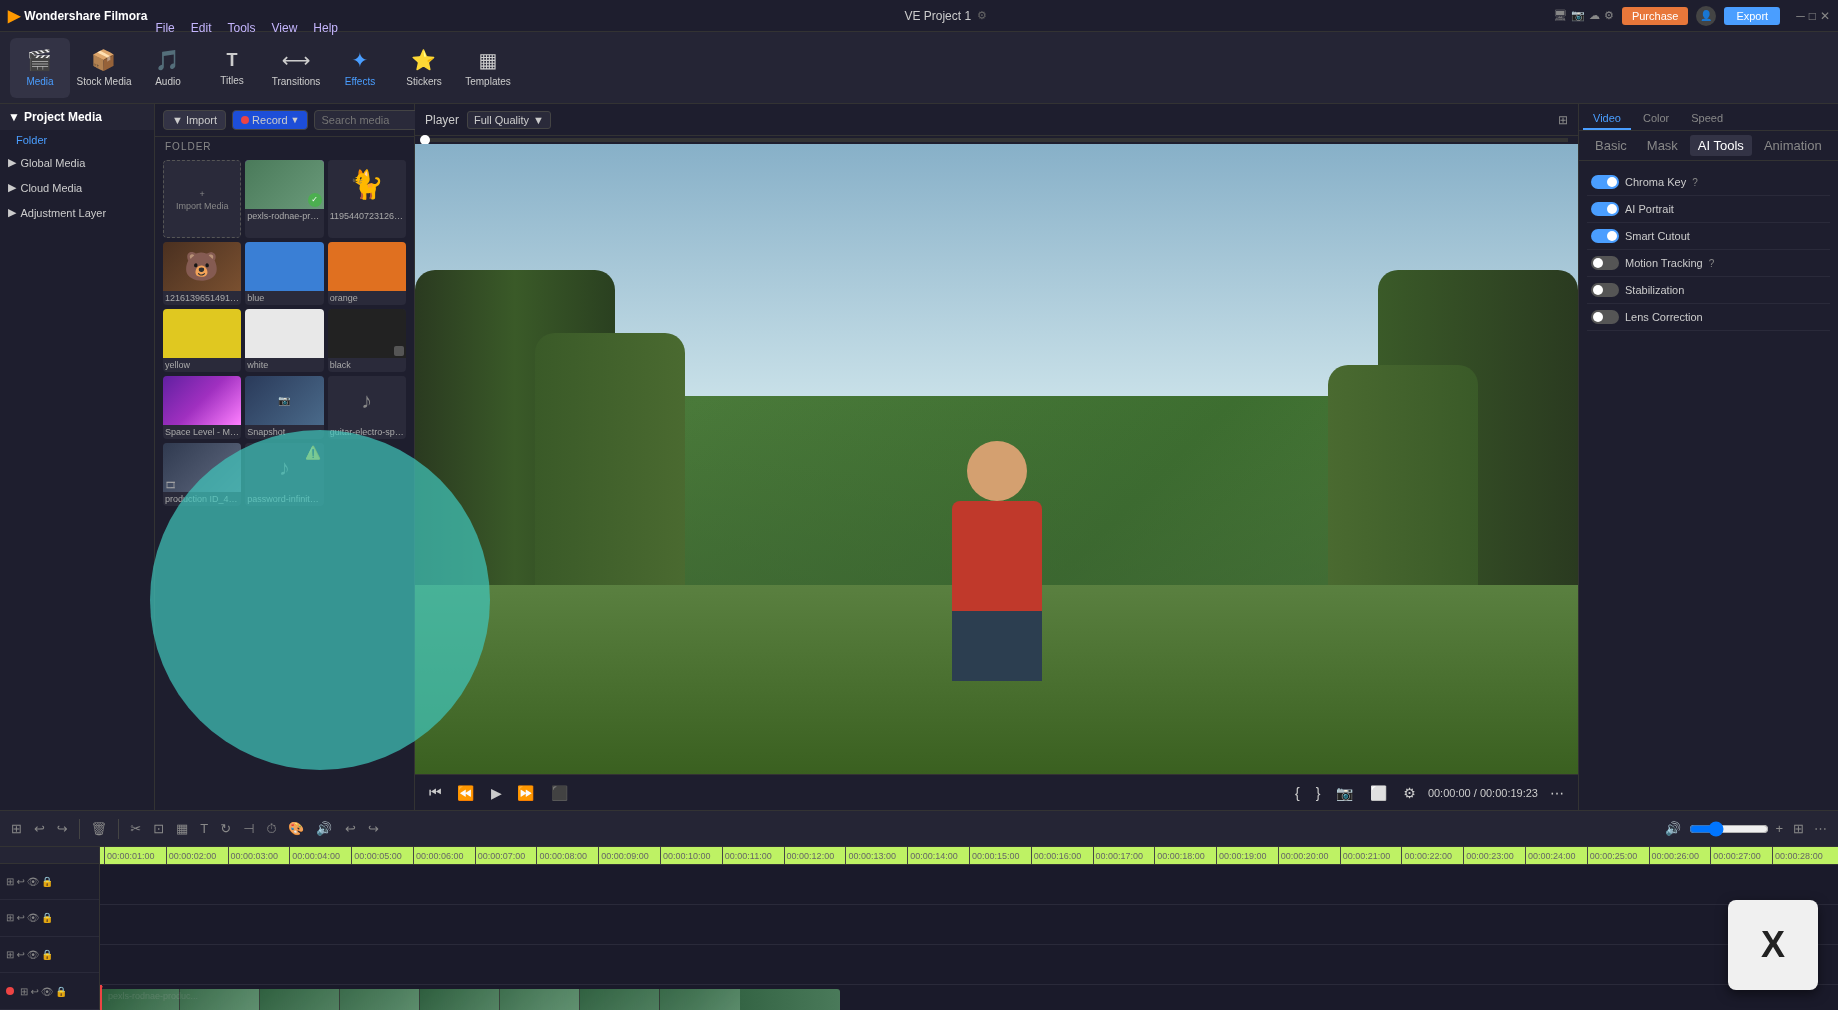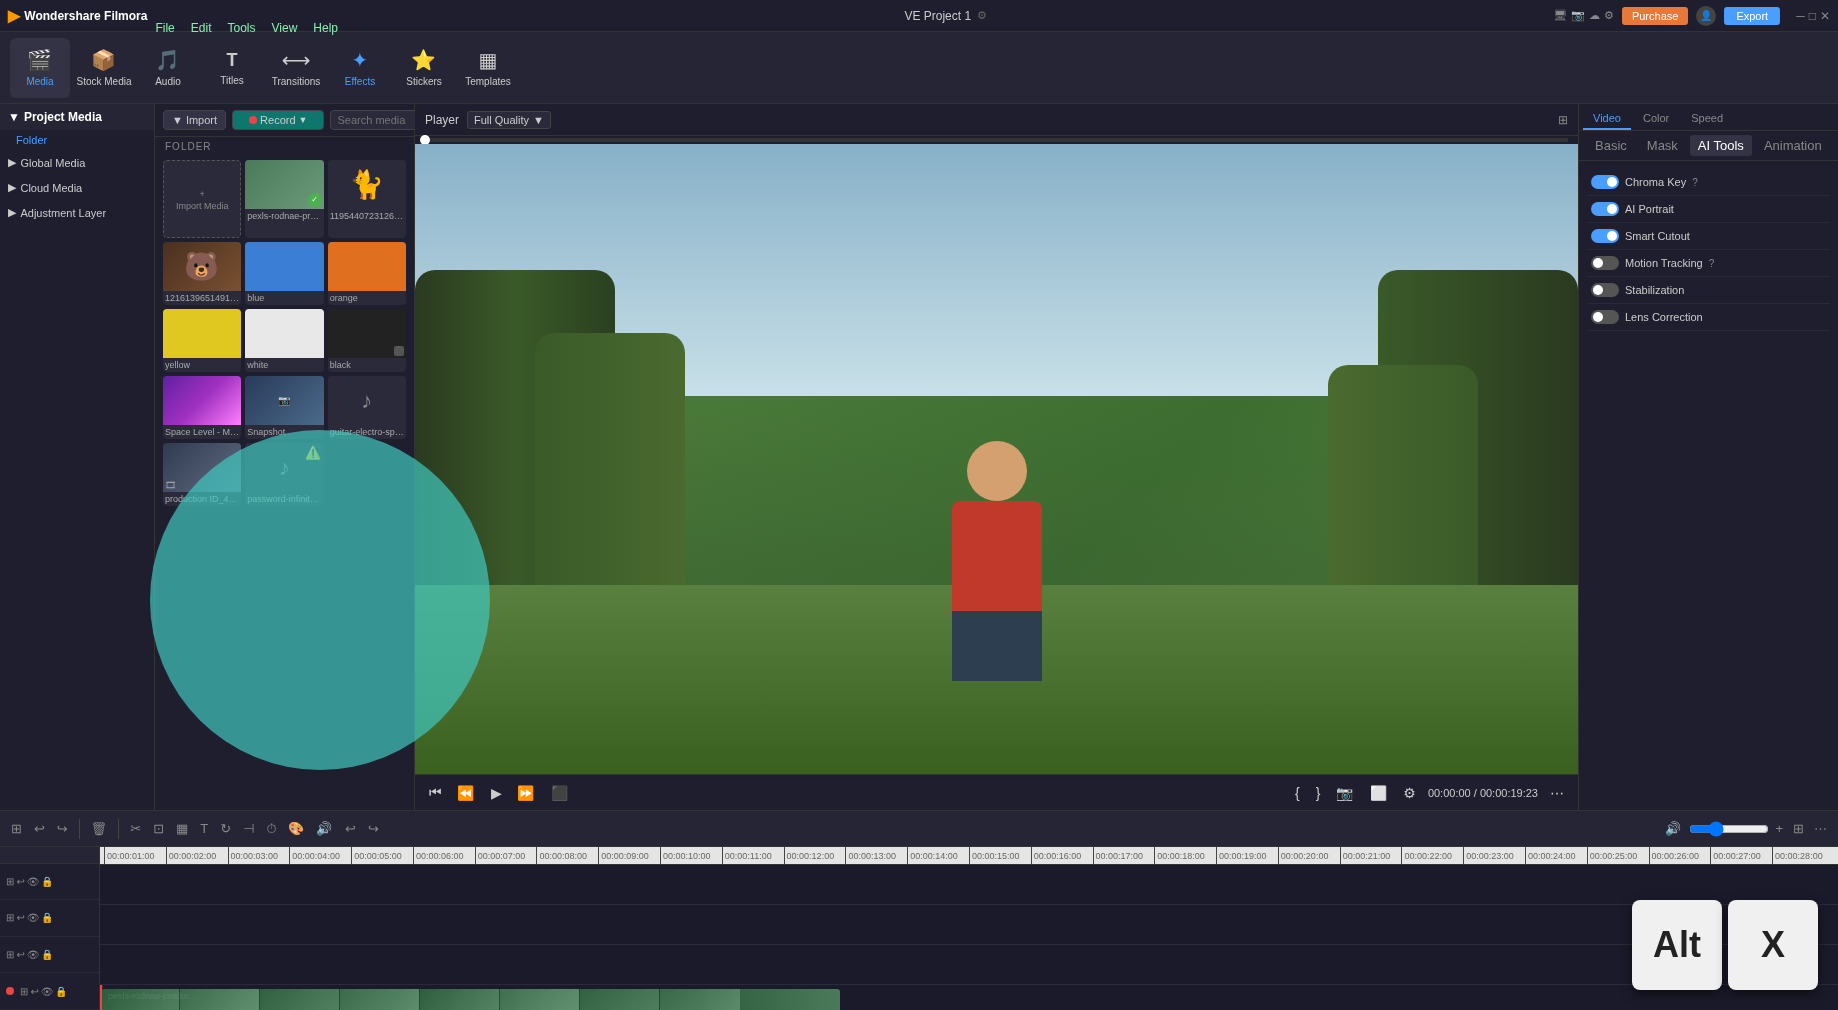--- a/index.html
+++ b/index.html
@@ -10,21 +10,21 @@
       height: 32px;
       background: #1e1e2e;
       display: flex;
       align-items: center;
       padding: 0 8px;
       gap: 8px;
       border-bottom: 1px solid #333;
     }
     #titlebar .app-logo { color: #f90; font-size: 14px; font-weight: bold; display: flex; align-items: center; gap: 4px; }
     #titlebar .app-logo span { color: #fff; font-size: 12px; }
-    #titlebar .menu-items { display: flex; gap: 16px; font-size: 12px; color: #86efac; margin-top: 24px; }
+    #titlebar .menu-items { display: flex; gap: 16px; font-size: 12px; color: #c4b5fd; margin-top: 24px; }
     #titlebar .menu-items span { cursor: pointer; }
     #titlebar .title-center { flex: 1; text-align: center; font-size: 12px; color: #ccc; display: flex; align-items: center; justify-content: center; gap: 6px; }
     #titlebar .title-right { display: flex; align-items: center; gap: 8px; }
     #titlebar .purchase-btn { background: #e8773a; color: #fff; border: none; padding: 3px 10px; border-radius: 3px; cursor: pointer; font-size: 11px; }
     #titlebar .export-btn { background: #4a9eff; color: #fff; border: none; padding: 3px 12px; border-radius: 3px; cursor: pointer; font-size: 11px; }
 
     
     #toolbar {
       height: 72px;
       background: #252535;
@@ -102,24 +102,24 @@
       color: #ccc;
       padding: 3px 8px;
       border-radius: 4px;
       font-size: 11px;
       cursor: pointer;
       display: flex;
       align-items: center;
       gap: 3px;
     }
     .media-toolbar .record-btn {
-      background: #0f766e;
+      background: #1d4ed8;
       border: 1px solid #444;
       color: #ccc;
-      padding: 3px 16px;
+      padding: 3px 8px;
       border-radius: 4px;
       font-size: 11px;
       cursor: pointer;
       display: flex;
       align-items: center;
       gap: 3px;
     }
     .media-toolbar .record-dot { width: 8px; height: 8px; background: #e44; border-radius: 50%; }
     .media-search {
       flex: 1;
@@ -412,21 +412,21 @@
     .track-label-icons { display: flex; gap: 2px; }
     .track-icon { font-size: 10px; cursor: pointer; }
     .timeline-tracks {
       flex: 1;
       overflow-x: auto;
       overflow-y: hidden;
       position: relative;
     }
     .timeline-ruler {
       height: 18px;
-      background: #e5e5e5;
+      background: #bef264;
       border-bottom: 1px solid #333;
       display: flex;
       align-items: center;
       padding: 0 4px;
       font-size: 9px;
       color: #666;
       gap: 0;
       white-space: nowrap;
       overflow: hidden;
     }
@@ -966,15 +966,14 @@
           <div class="playhead"></div>
         </div>
       </div>
     </div>
   </div>
 </div>
 
 <div class="cursor-overlay"></div>
 
 <div class="keyboard-overlay">
-  <div class="key-badge">Alt</div>
   <div class="key-badge">X</div>
 </div>
 
 </body></html>

